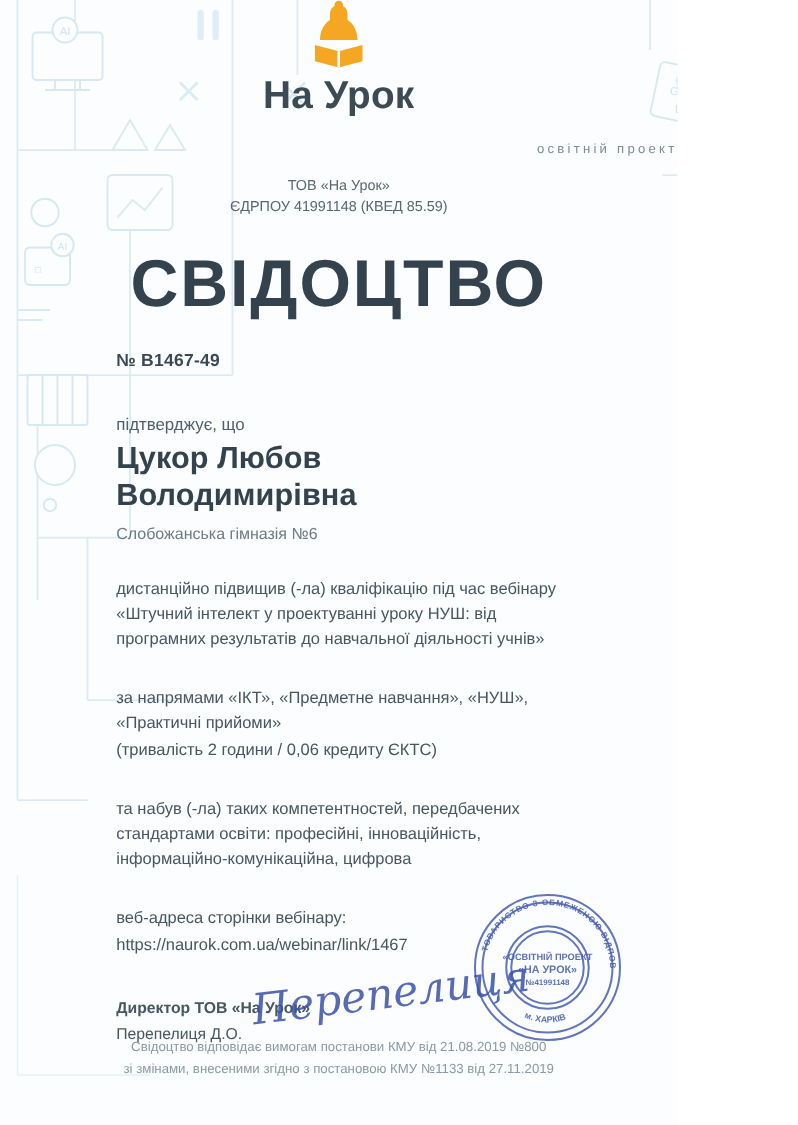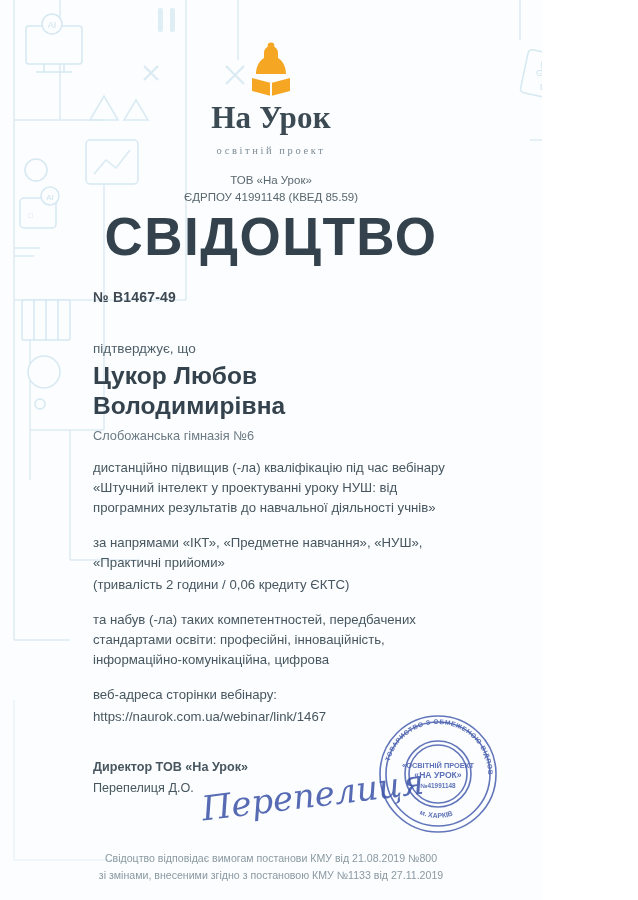--- a/index.html
+++ b/index.html
@@ -29,55 +29,55 @@
   }
   .bg-deco svg { display: block; }
 
   
   .content {
     position: relative;
     z-index: 3;
   }
   .logo-block {
     text-align: center;
-    padding-top: 42px;
-    font-family: Liberation Serif, serif;
   }
   .logo-mark {
     width: 46px;
     height: 56px;
     margin: 0 auto 4px;
     position: relative;
   }
   .logo-name {
     font-size: 31px;
     font-weight: bold;
     color: #3c4a54;
     letter-spacing: 0.2px;
     line-height: 1.05;
   }
   .logo-sub {
     font-size: 10.5px;
     color: #7d8c96;
     letter-spacing: 2.6px;
-    margin-top: 10px;
+    margin-top: 20px;
+    text-align: right;
   }
   .org-block {
     text-align: center;
     margin-top: 16px;
     font-size: 11.5px;
     color: #59676f;
     line-height: 1.5;
   }
   .title {
     text-align: center;
     font-size: 53px;
     font-weight: bold;
     color: #33424c;
     letter-spacing: 1.5px;
+    margin-top: 22px;
   }
   .body-col {
     width: 356px;
     margin: 0 auto;
     padding-left: 0;
   }
   .cert-no {
     font-size: 14px;
     font-weight: bold;
     color: #3d4852;
@@ -99,21 +99,21 @@
   }
   .school {
     font-size: 12.8px;
     color: #6d7b85;
     margin-top: 7px;
   }
   .para {
     font-size: 13.2px;
     color: #47565f;
     line-height: 1.52;
-    margin-top: 15px;
+    margin-top: 27px;
   }
   .weblink {
     color: #47565f;
   }
   .author-block {
     font-size: 13.2px;
     color: #47565f;
     line-height: 1.55;
     margin-top: 30px;
   }
@@ -148,21 +148,21 @@
     opacity: 0.85;
     transform: rotate(-7deg);
     white-space: nowrap;
   }
 
   
   .footer {
     position: absolute;
     left: 0;
     right: 0;
-    bottom: 16px;
+    bottom: 36px;
     text-align: center;
     font-size: 10.6px;
     color: #8b99a2;
     line-height: 1.62;
     z-index: 3;
   }
 </style>
 </head>
 <body>
 

